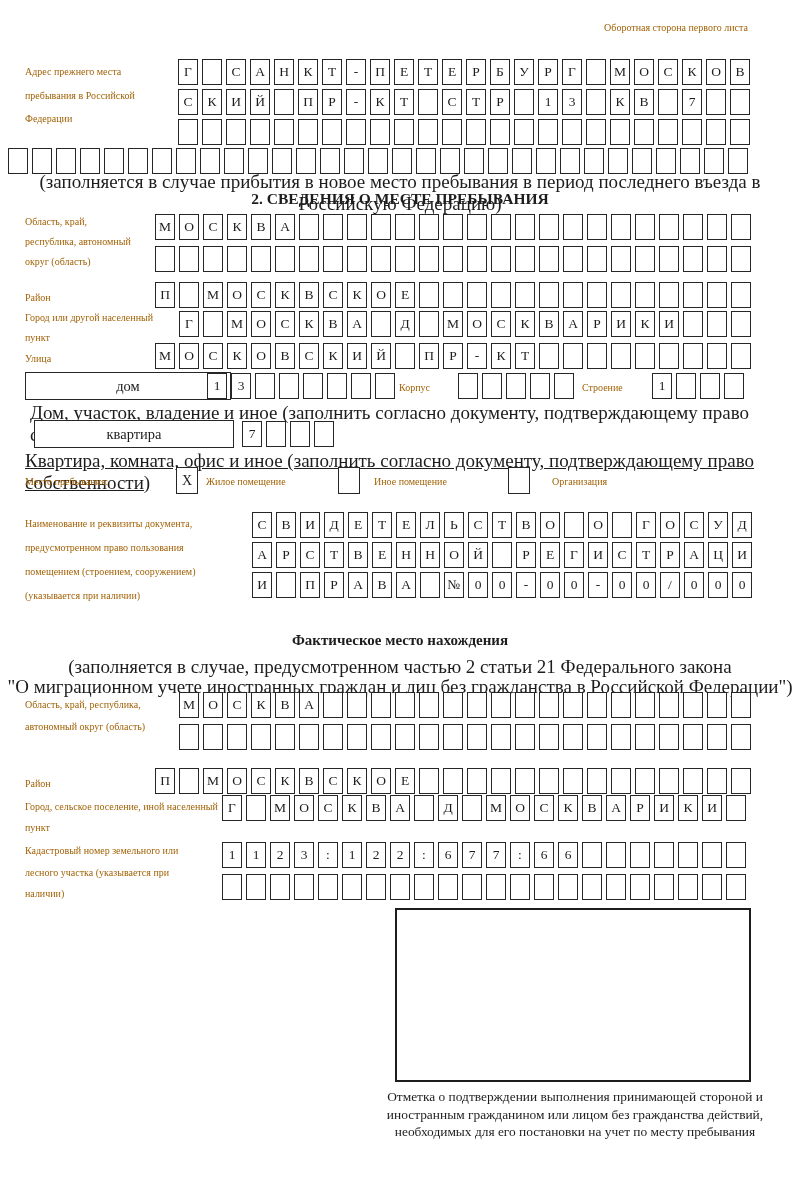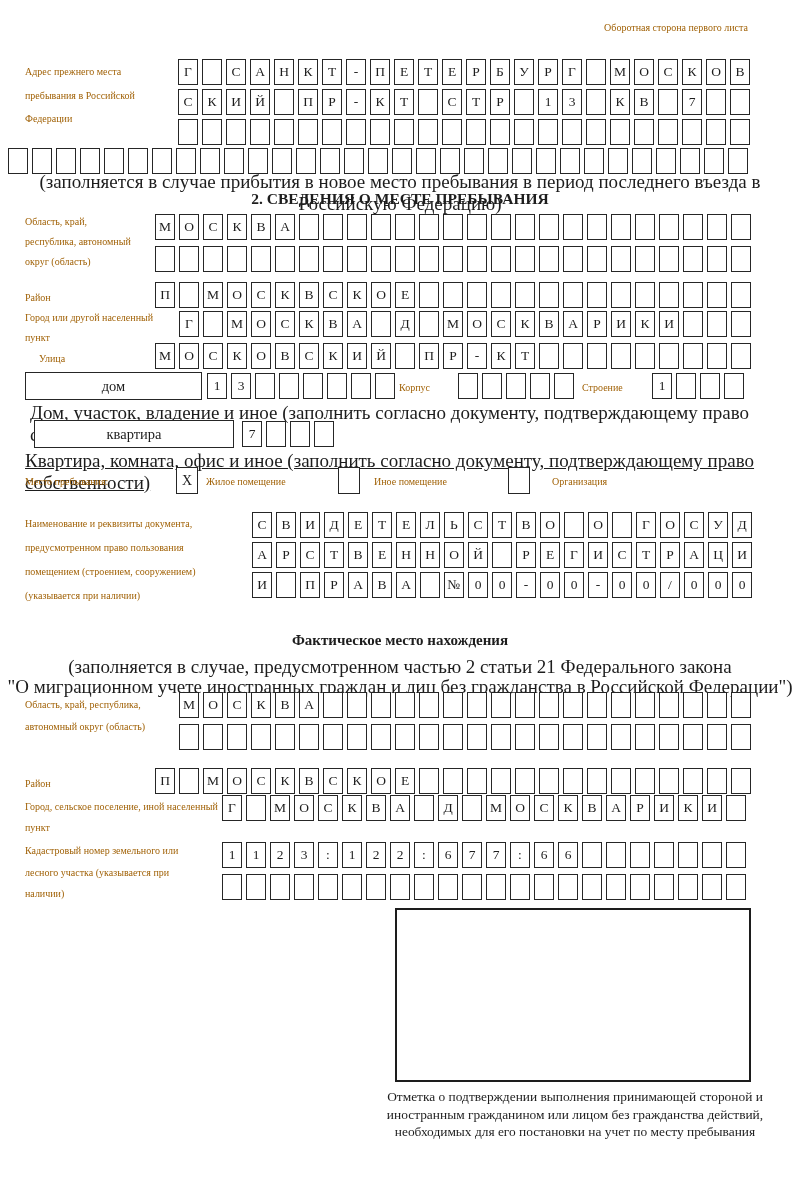--- a/index.html
+++ b/index.html
@@ -257,21 +257,21 @@
       <span class="cell">А</span>
       <span class="cell">Р</span>
       <span class="cell">И</span>
       <span class="cell">К</span>
       <span class="cell">И</span>
       <span class="cell"></span>
       <span class="cell"></span>
       <span class="cell"></span>
     </div>
 
-  <div class="abs lbl" style="left:39px;top:347px;">Улица</div>
+  <div class="abs lbl" style="left:25px;top:347px;">Улица</div>
   <div class="abs cells" style="left:155px;top:343px;">
       <span class="cell">М</span>
       <span class="cell">О</span>
       <span class="cell">С</span>
       <span class="cell">К</span>
       <span class="cell">О</span>
       <span class="cell">В</span>
       <span class="cell">С</span>
       <span class="cell">К</span>
       <span class="cell">И</span>
@@ -286,21 +286,21 @@
       <span class="cell"></span>
       <span class="cell"></span>
       <span class="cell"></span>
       <span class="cell"></span>
       <span class="cell"></span>
       <span class="cell"></span>
       <span class="cell"></span>
       <span class="cell"></span>
     </div>
 
-  <div class="abs widebox" style="left:25px;top:372px;width:177px;">дом</div>
+  <div class="abs widebox" style="left:25px;top:372px;width:206px;">дом</div>
   <div class="abs cells" style="left:207px;top:373px;">
       <span class="cell">1</span>
       <span class="cell">3</span>
       <span class="cell"></span>
       <span class="cell"></span>
       <span class="cell"></span>
       <span class="cell"></span>
       <span class="cell"></span>
       <span class="cell"></span>
     </div>

